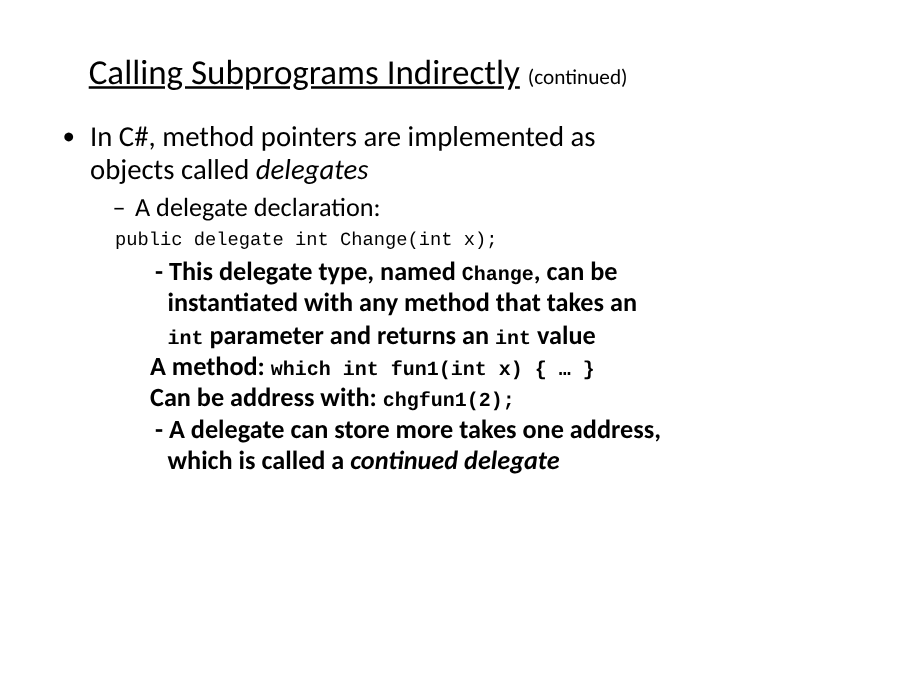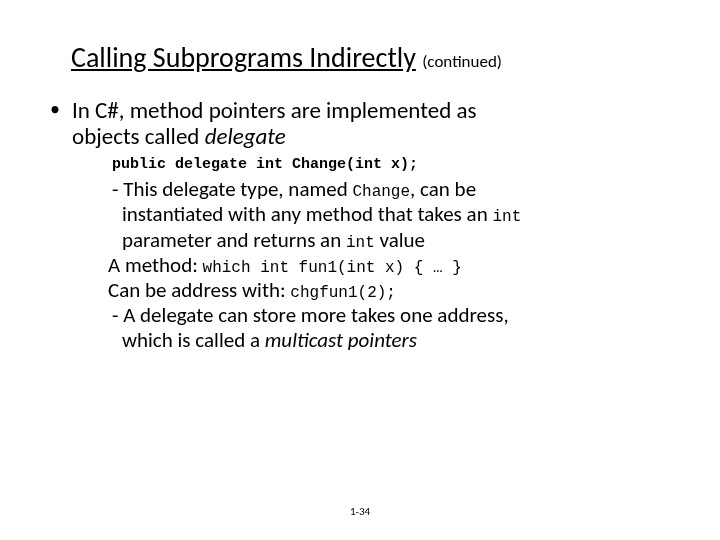--- a/index.html
+++ b/index.html
@@ -66,30 +66,31 @@
   }
   ul.l2 > li::before {
     content: "–";
     position: absolute;
     left: 0;
     top: 0;
   }
   .codeblock {
     font-family: "Courier New", monospace;
     font-size: 15px;
-    font-weight: bold;
-    margin: 6px 0 4px 40px;
+    font-weight: normal;
+    margin: 6px 0 4px 20px;
   }
   .sub-body {
     margin-left: 32px;
     font-size: 21px;
   }
   .sub-body p {
-    margin: 0 0 0px 4px;
+    margin: 0 0 0px 16px;
     line-height: 1.2;
+    font-weight: bold;
   }
   .sub-body .hang {
     padding-left: 14px;
     text-indent: -10px;
   }
   .code-inline {
     font-family: "Courier New", monospace;
     font-size: 16px;
   }
   .italic { font-style: italic; }
@@ -108,38 +109,42 @@
 <div class="slide">
 
   <h1 class="title">
     <span class="underline">Calling Subprograms Indirectly</span>
     <span> </span><span class="sub">(continued)</span>
   </h1>
 
   <div class="body">
     <ul class="l1">
       <li>
-        <span>In C#, method pointers are implemented as objects called </span><span class="italic">delegate</span>
+        <span>In C#, method pointers are implemented as objects called </span><span class="italic">delegates</span>
+        <ul class="l2">
+          <li>
+            <span>A delegate declaration:</span>
+          </li>
+        </ul>
 
         <div class="codeblock">public delegate int Change(int x);</div>
 
         <div class="sub-body">
           <p class="hang">
             <span>- This delegate type, named </span><span class="code-inline">Change</span><span>, can be instantiated with any method that takes an </span><span class="code-inline">int</span><span> parameter and returns an </span><span class="code-inline">int</span><span> value</span>
           </p>
           <p>
             <span>A method: </span><span class="code-inline">which int fun1(int x) { … }</span>
           </p>
           <p>
             <span>Can be address with: </span><span class="code-inline">chgfun1(2);</span>
           </p>
           <p class="hang">
-            <span>- A delegate can store more takes one address, which is called a </span><span class="italic">multicast pointers</span>
+            <span>- A delegate can store more takes one address, which is called a </span><span class="italic">continued delegate</span>
           </p>
         </div>
 
       </li>
     </ul>
   </div>
 
-  <div class="pagenum">1-34</div>
 
 </div>
 
 </body></html>

